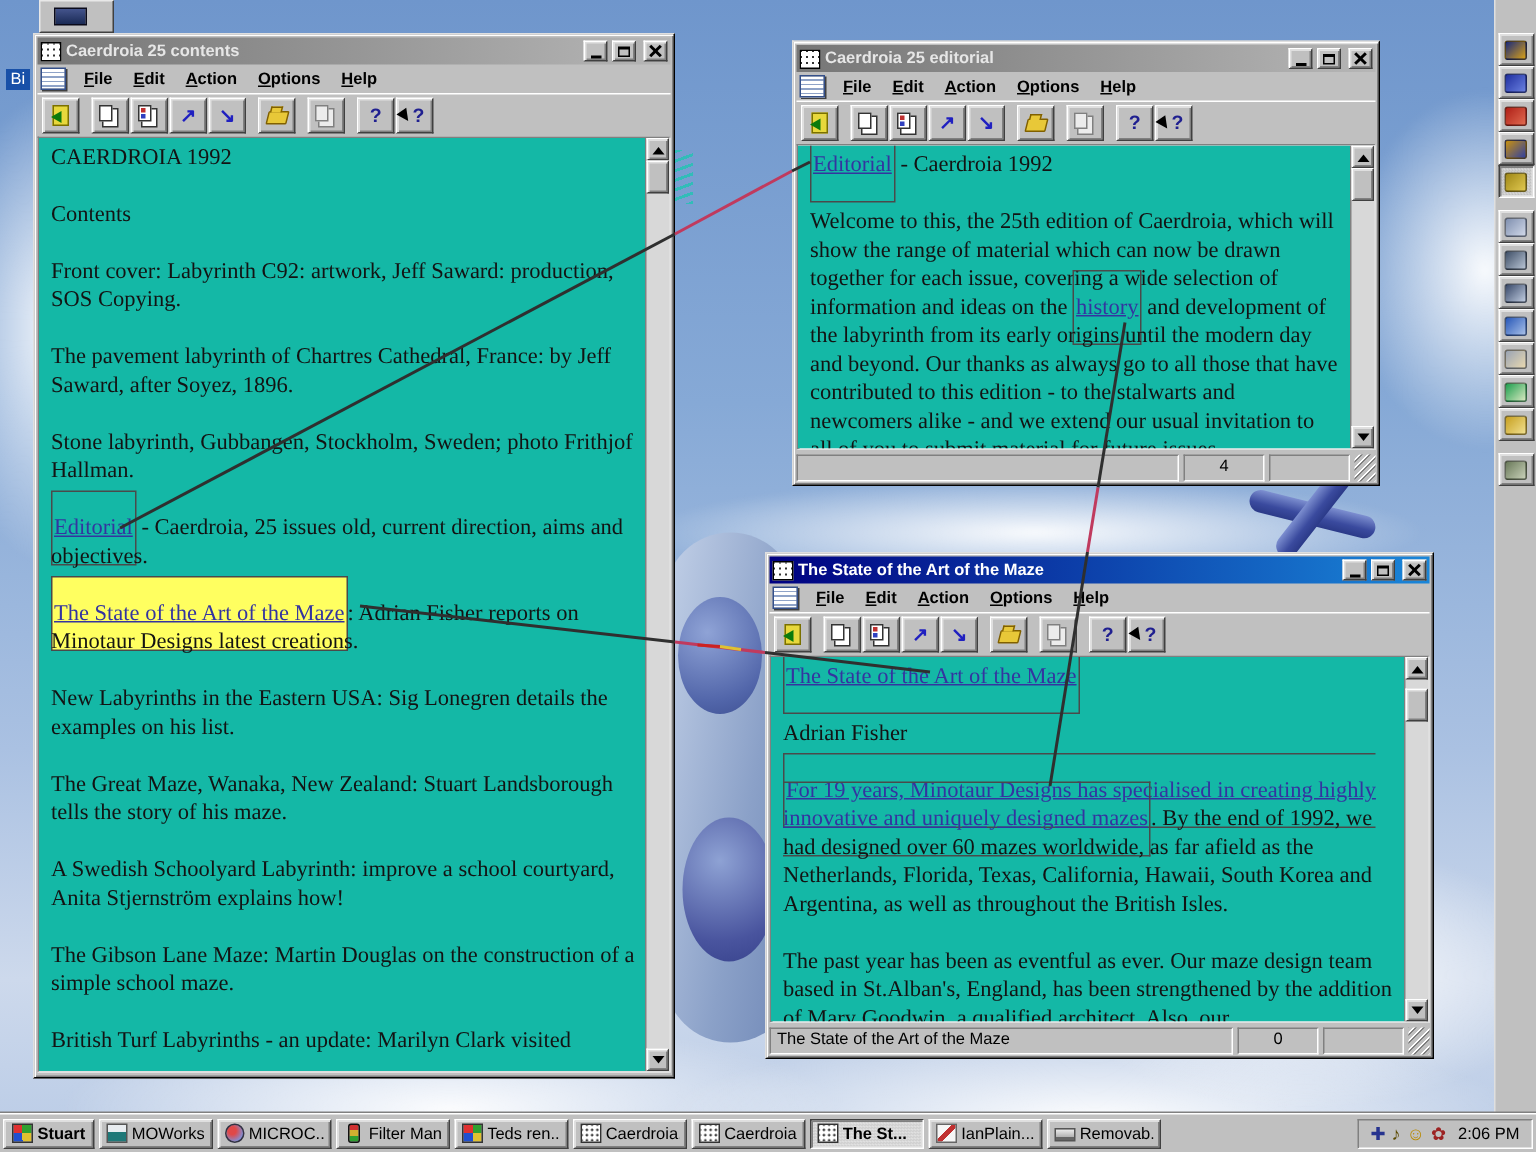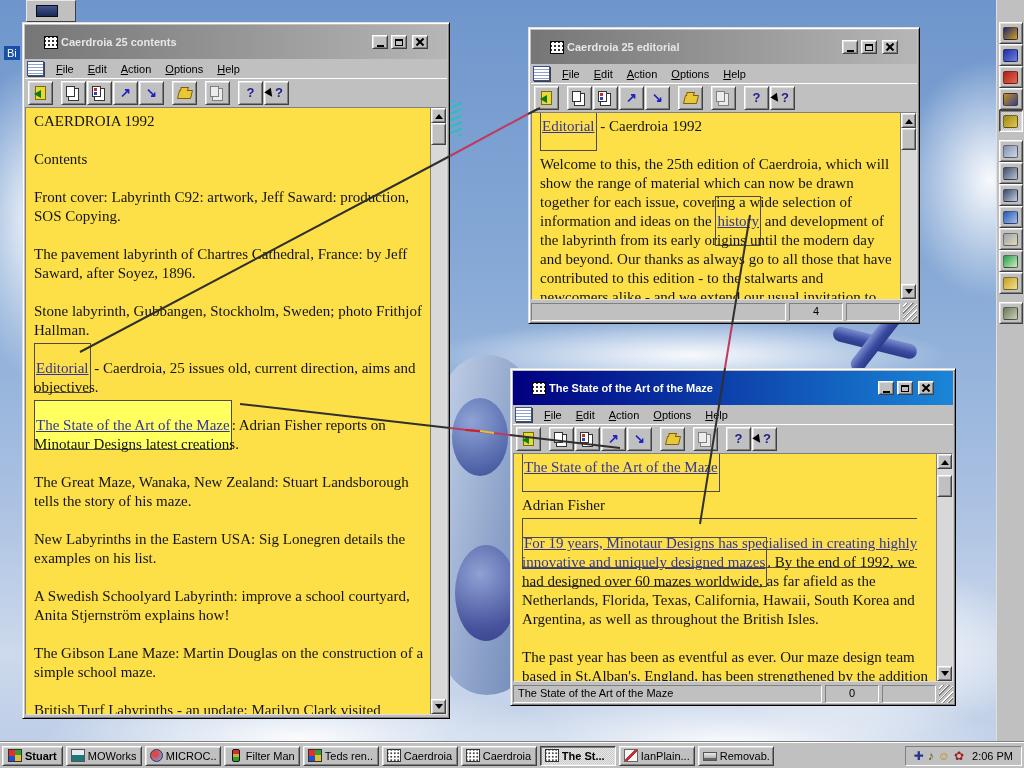--- a/index.html
+++ b/index.html
@@ -33,40 +33,40 @@
                     background:linear-gradient(180deg,#44548c,#1a2a55); border:1px solid #0a0a1a; }
   .desk-label { position:absolute; left:4px; top:46px; background:#1850a8; color:#fff;
                 font-size:11px; padding:1px 3px; }
   .sunken { border:1px solid; border-color:#808080 #fff #fff #808080; background:#c0c0c0; }
 
   
   .win { position:absolute; z-index:2; background:#c0c0c0; padding:2px;
          border:1px solid; border-color:#dfdfdf #000 #000 #dfdfdf;
          box-shadow:inset 1px 1px 0 #fff, inset -1px -1px 0 #808080;
          display:flex; flex-direction:column; }
-  .titlebar { height:34px; flex:none; display:flex; align-items:center; gap:3px; padding:1px 19px; }
+  .titlebar { height:18px; flex:none; display:flex; align-items:center; gap:3px; padding:1px 2px; }
   .titlebar.active   { background:linear-gradient(90deg,#000080,#1a86d8); }
   .titlebar.inactive { background:linear-gradient(90deg,#767676,#b6b6b6); }
   .title-text { flex:1; color:#fff; font-weight:bold; font-size:11px; white-space:nowrap; overflow:hidden; }
   .titlebar.inactive .title-text { color:#e6e6e6; }
   .mdi-ico { width:14px; height:13px; flex:none; background:#fff; border:1px solid #000;
              background-image:radial-gradient(#333 0.9px, transparent 1px);
              background-size:4px 4px; background-position:2px 2px; }
   .capbtn { width:16px; height:14px; flex:none; display:flex; align-items:center; justify-content:center;
             background:#c0c0c0; border:1px solid; border-color:#fff #404040 #404040 #fff;
             box-shadow:inset 1px 1px 0 #dfdfdf, inset -1px -1px 0 #808080; }
   .capbtn.close { margin-left:2px; }
   .glyph-min { width:7px; height:2px; background:#000; margin-top:7px; }
   .glyph-max { width:8px; height:7px; border:1px solid #000; border-top-width:2px; }
   .glyph-x { width:8px; height:8px; position:relative; }
   .glyph-x::before,.glyph-x::after { content:""; position:absolute; left:-1px; top:3px; width:10px; height:2px; background:#000; }
   .glyph-x::before { transform:rotate(45deg); }
   .glyph-x::after  { transform:rotate(-45deg); }
 
-  .menubar { height:19px; flex:none; display:flex; align-items:center; padding:1px 2px; font-size:11px; }
+  .menubar { height:19px; flex:none; display:flex; align-items:center; padding:1px 2px; font-size:11px;font-weight:bold; }
   .menudoc { width:17px; height:15px; margin-right:5px;
              background:repeating-linear-gradient(180deg,#fff 0 2px,#8fa3c8 2px 3px);
              border:1px solid #35508a; box-shadow:1px 1px 0 #404040; }
   .menu-items { display:flex; }
   .menu-item { padding:2px 7px; color:#000; }
   .toolbar { height:28px; flex:none; display:flex; align-items:center; padding:1px 3px; gap:1px;
              border-top:1px solid #fff; }
   .tbtn { width:25px; height:24px; display:flex; align-items:center; justify-content:center;
           background:#c0c0c0; border:1px solid; border-color:#fff #404040 #404040 #fff;
           box-shadow:inset 1px 1px 0 #dfdfdf, inset -1px -1px 0 #808080; }
@@ -83,21 +83,21 @@
   .ic-folder { width:14px; height:9px; background:#e8c838; border:1px solid #806000; border-radius:1px;
                position:relative; margin-top:3px; transform:skewX(-14deg); }
   .ic-folder::before { content:""; position:absolute; top:-4px; left:0; width:6px; height:3px;
                        background:#e8c838; border:1px solid #806000; border-bottom:none; }
   .ic-cursor { width:0; height:0; border:4px solid transparent; border-top:8px solid #000;
                transform:rotate(-35deg); margin:5px 0 0 -3px; }
 
   .docframe { flex:1; display:flex; overflow:hidden; margin:1px 0;
               border:1px solid; border-color:#808080 #dfdfdf #dfdfdf #808080;
               box-shadow:inset 1px 1px 0 #404040; background:#fff; }
-  .doc { flex:1; overflow:hidden; background:#fde047; color:#131313; padding:4px 6px 0 8px;
+  .doc { flex:1; overflow:hidden; background:#14b8a6; color:#131313; padding:4px 6px 0 8px;
          font-family:"Liberation Serif",serif; font-size:15px; line-height:19px; }
   .doc p { margin:0 0 19px; }
   .link { color:#3434a0; text-decoration:underline; border:1px solid #4a4a4a; padding:16px 1px; }
   .hl { background:#ffff60; }
   .anchor { }
 
   .scrollbar { width:16px; flex:none; background:#d8d8d8; display:flex; flex-direction:column;
                border-left:1px solid #808080; }
   .sb-btn { height:15px; flex:none; display:flex; align-items:center; justify-content:center;
             background:#c0c0c0; border:1px solid; border-color:#fff #404040 #404040 #fff;
@@ -252,22 +252,22 @@
     </div>
   <div class="docframe">
     <div class="doc">
         <p><span>CAERDROIA 1992</span></p>
         <p><span>Contents</span></p>
         <p><span>Front cover: Labyrinth C92: artwork, Jeff Saward: production, SOS Copying.</span></p>
         <p><span>The pavement labyrinth of Chartres Cathedral, France: by Jeff Saward, after Soyez, 1896.</span></p>
         <p><span>Stone labyrinth, Gubbangen, Stockholm, Sweden; photo Frithjof Hallman.</span></p>
         <p><span class="link">Editorial</span><span> - Caerdroia, 25 issues old, current direction, aims and objectives.</span></p>
         <p><span class="link hl">The State of the Art of the Maze</span><span>: Adrian Fisher reports on Minotaur Designs latest creations.</span></p>
+        <p><span>New Labyrinths in the Eastern USA: Sig Lonegren details the examples on his list.</span></p>
         <p><span>The Great Maze, Wanaka, New Zealand: Stuart Landsborough tells the story of his maze.</span></p>
-        <p><span>New Labyrinths in the Eastern USA: Sig Lonegren details the examples on his list.</span></p>
         <p><span>A Swedish Schoolyard Labyrinth: improve a school courtyard, Anita Stjernström explains how!</span></p>
         <p><span>The Gibson Lane Maze: Martin Douglas on the construction of a simple school maze.</span></p>
         <p><span>British Turf Labyrinths - an update: Marilyn Clark visited</span></p>
       </div>
     <div class="scrollbar">
       <div class="sb-btn">
           <div class="tri-up"></div>
         </div>
       <div class="sb-thumb"></div>
       <div class="sb-fill"></div>

